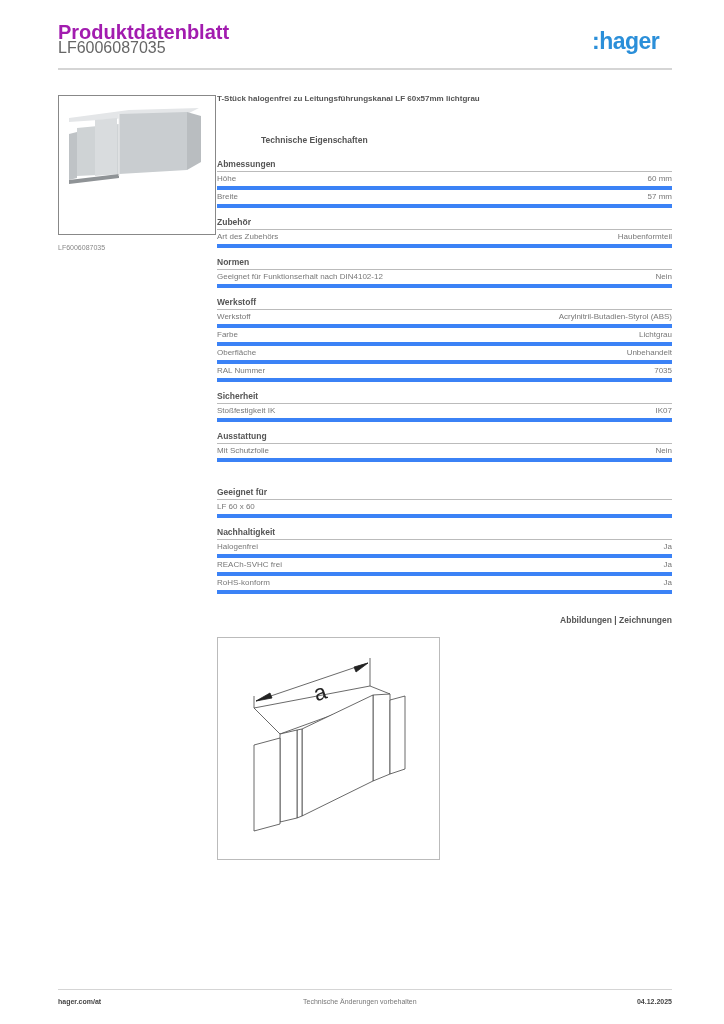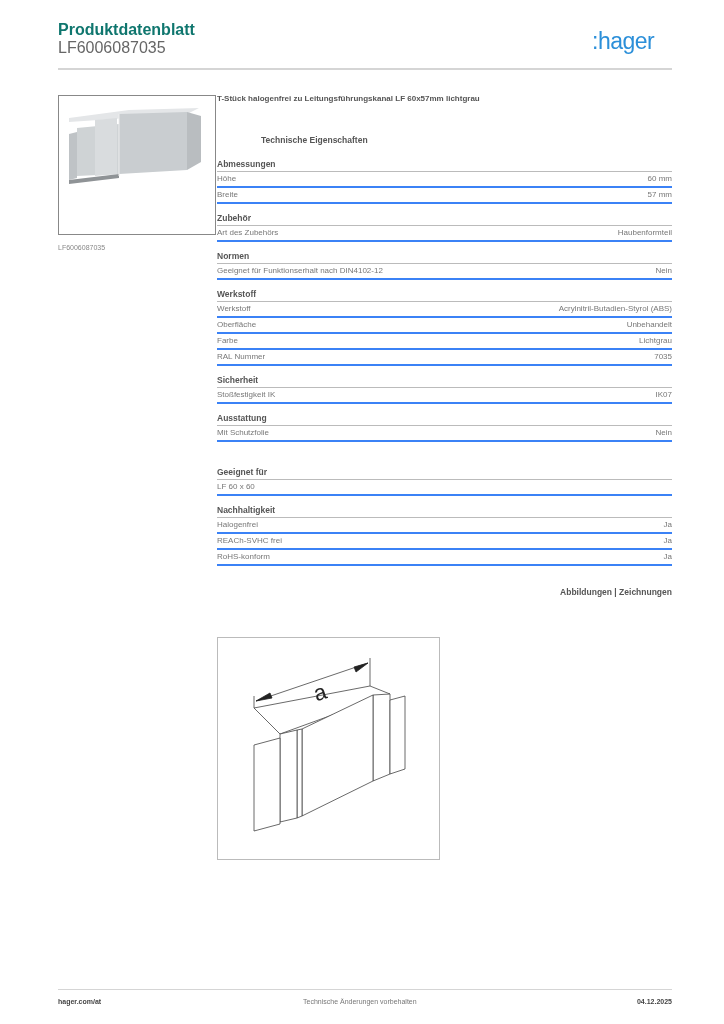--- a/index.html
+++ b/index.html
@@ -1,29 +1,29 @@
 <!DOCTYPE html>
 <html><head>
 <meta charset="utf-8">
 <style>
   html, body { margin: 0; padding: 0; background: #fff; }
   body { width: 724px; height: 1024px; position: relative; font-family: "Liberation Sans", sans-serif; color: #555; overflow: hidden; }
   .abs { position: absolute; }
-  .h-title { left: 58px; top: 21px; font-size: 16px; font-weight: bold; color: #0f766e; }
+  .h-title { left: 58px; top: 21px; font-size: 20px; font-weight: bold; color: #a21caf; }
   .h-sub { left: 58px; top: 39px; font-size: 16px; color: #666; }
-  .logo { left: 592px; top: 28px; font-size: 23px; font-weight: normal; color: #2b8fd9; letter-spacing: -0.5px; }
+  .logo { left: 592px; top: 28px; font-size: 23px; font-weight: bold; color: #2b8fd9; letter-spacing: -0.5px; }
   .hr-top { left: 58px; top: 68px; width: 614px; height: 2px; background: #d5d5d5; }
   .prod-img { left: 58px; top: 95px; width: 158px; height: 140px; border: 1px solid #888; box-sizing: border-box; background: #fff; }
   .prod-caption { left: 58px; top: 244px; font-size: 7px; color: #888; }
   .content { left: 217px; top: 94px; width: 455px; }
   .prod-title { font-size: 8px; font-weight: bold; color: #555; margin-bottom: 32px; }
   .tech-title { font-size: 8.5px; font-weight: bold; color: #555; margin-bottom: 14px; padding-left: 44px; }
   .section { margin-bottom: 9px; }
   .section-head { font-size: 8.5px; font-weight: bold; color: #555; padding-bottom: 2px; border-bottom: 1px solid #bbb; }
-  .row { display: flex; justify-content: space-between; font-size: 8px; color: #777; height: 14px; line-height: 14px; border-bottom: 2px solid #3b82f6; }
+  .row { display: flex; justify-content: space-between; font-size: 8px; color: #777; height: 14px; line-height: 14px; border-bottom: 4px solid #3b82f6; }
   .gap-big { height: 16px; }
   .draw-title { font-size: 8.5px; font-weight: bold; color: #555; margin-top: 21px; text-align: right; }
   .drawing { left: 217px; top: 637px; width: 223px; height: 223px; border: 1px solid #bbb; box-sizing: border-box; }
   .hr-bottom { left: 58px; top: 989px; width: 614px; height: 1px; background: #d5d5d5; }
   .f-left { left: 58px; top: 998px; font-size: 7px; font-weight: bold; color: #444; }
   .f-mid { left: 303px; top: 998px; font-size: 7px; color: #777; }
   .f-right { right: 52px; top: 998px; font-size: 7px; font-weight: bold; color: #444; }
 </style>
 </head>
 <body>
@@ -79,26 +79,26 @@
       </div>
   </div>
 
   <div class="section">
     <div class="section-head">Werkstoff</div>
     <div class="row">
         <span>Werkstoff</span>
         <span>Acrylnitril-Butadien-Styrol (ABS)</span>
       </div>
     <div class="row">
+        <span>Farbe</span>
+        <span>Lichtgrau</span>
+      </div>
+    <div class="row">
         <span>Oberfläche</span>
         <span>Unbehandelt</span>
-      </div>
-    <div class="row">
-        <span>Farbe</span>
-        <span>Lichtgrau</span>
       </div>
     <div class="row">
         <span>RAL Nummer</span>
         <span>7035</span>
       </div>
   </div>
 
   <div class="section">
     <div class="section-head">Sicherheit</div>
     <div class="row">

